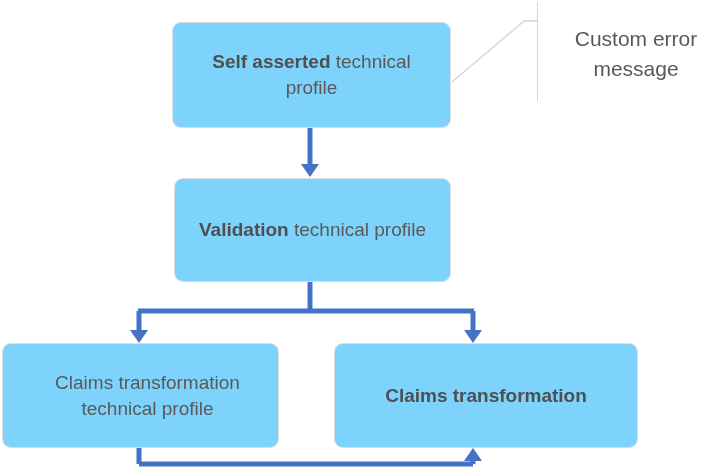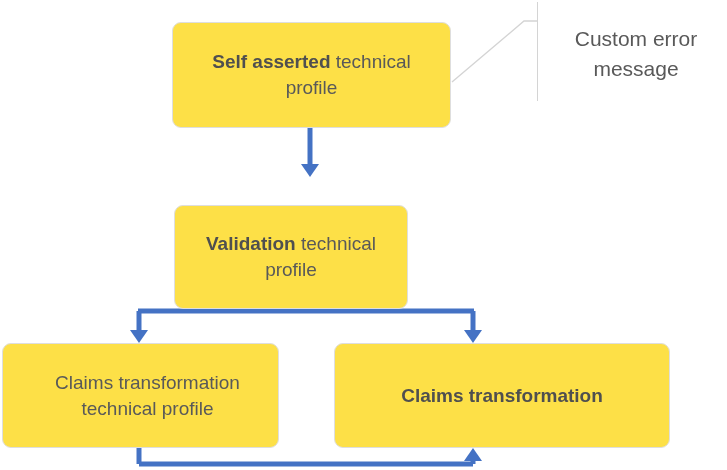--- a/index.html
+++ b/index.html
@@ -13,39 +13,39 @@
     height: 470px;
     background: #ffffff;
     overflow: hidden;
     font-family: "Liberation Sans", sans-serif;
   }
 
   
   .node {
     position: absolute;
     box-sizing: border-box;
-    background: #fde047;
+    background: #7dd3fc;
     border: 1px solid #dedede;
     border-radius: 9px;
     display: flex;
     align-items: center;
     justify-content: center;
     text-align: center;
     color: #595959;
     font-size: 19px;
     line-height: 1.35;
     padding: 6px 14px;
   }
   .node .txt { display: block; }
   .node b { font-weight: bold; color: #4f4f4f; }
 
   #node-self-asserted { left: 172px; top: 22px;  width: 279px; height: 106px; }
-  #node-validation    { left: 174px; top: 178px; width: 234px; height: 104px; margin-top: 27px; }
+  #node-validation    { left: 174px; top: 178px; width: 277px; height: 104px; }
   #node-claims-tp     { left: 2px;   top: 343px; width: 277px; height: 105px; padding-left: 28px; }
-  #node-claims        { left: 334px; top: 343px; width: 336px; height: 105px; }
+  #node-claims        { left: 334px; top: 343px; width: 304px; height: 105px; }
 
   
   #connectors {
     position: absolute;
     left: 0; top: 0;
     width: 727px;
     height: 470px;
     pointer-events: none;
   }
 

